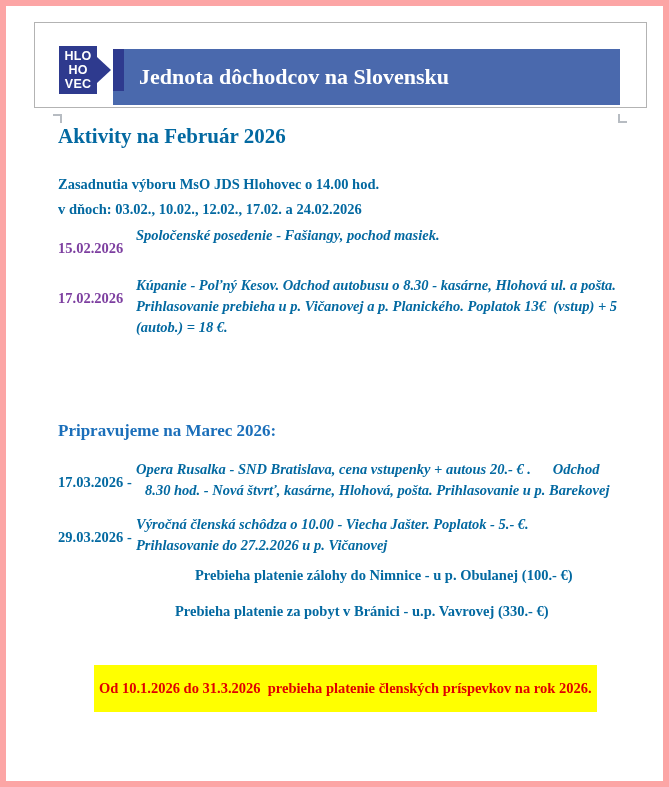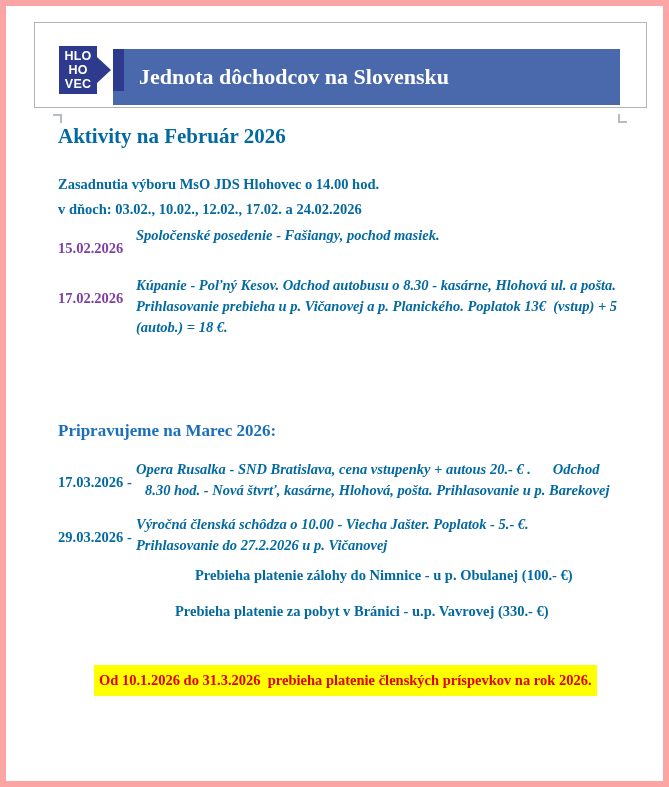--- a/index.html
+++ b/index.html
@@ -54,21 +54,21 @@
   .ev-feb1 { left:52px; top:219px; }
   .ev-feb2 { left:52px; top:269px; }
   .march-heading { position:absolute; left:52px; top:415px; font-size:17px; color:#1b6fba; }
   .ev-mar1 { left:52px; top:453px; }
   .ev-mar2 { left:52px; top:508px; }
   .note1 { position:absolute; left:157px; top:561px; font-size:14.5px;margin-left:32px; }
   .note2 { position:absolute; left:157px; top:597px; font-size:14.5px;margin-left:12px; }
   .notice {
     position:absolute; left:88px; top:659px;
     background:#ffff00; color:#e00000; font-size:14.5px; font-weight:bold;
-    padding:7px 5px; white-space:pre;
+    padding:15px 5px; white-space:pre;
   }
 </style>
 </head>
 <body>
 
 <div class="page">
 
   <div class="header-box">
     <div class="logo-square">
       <span>HLO</span>

